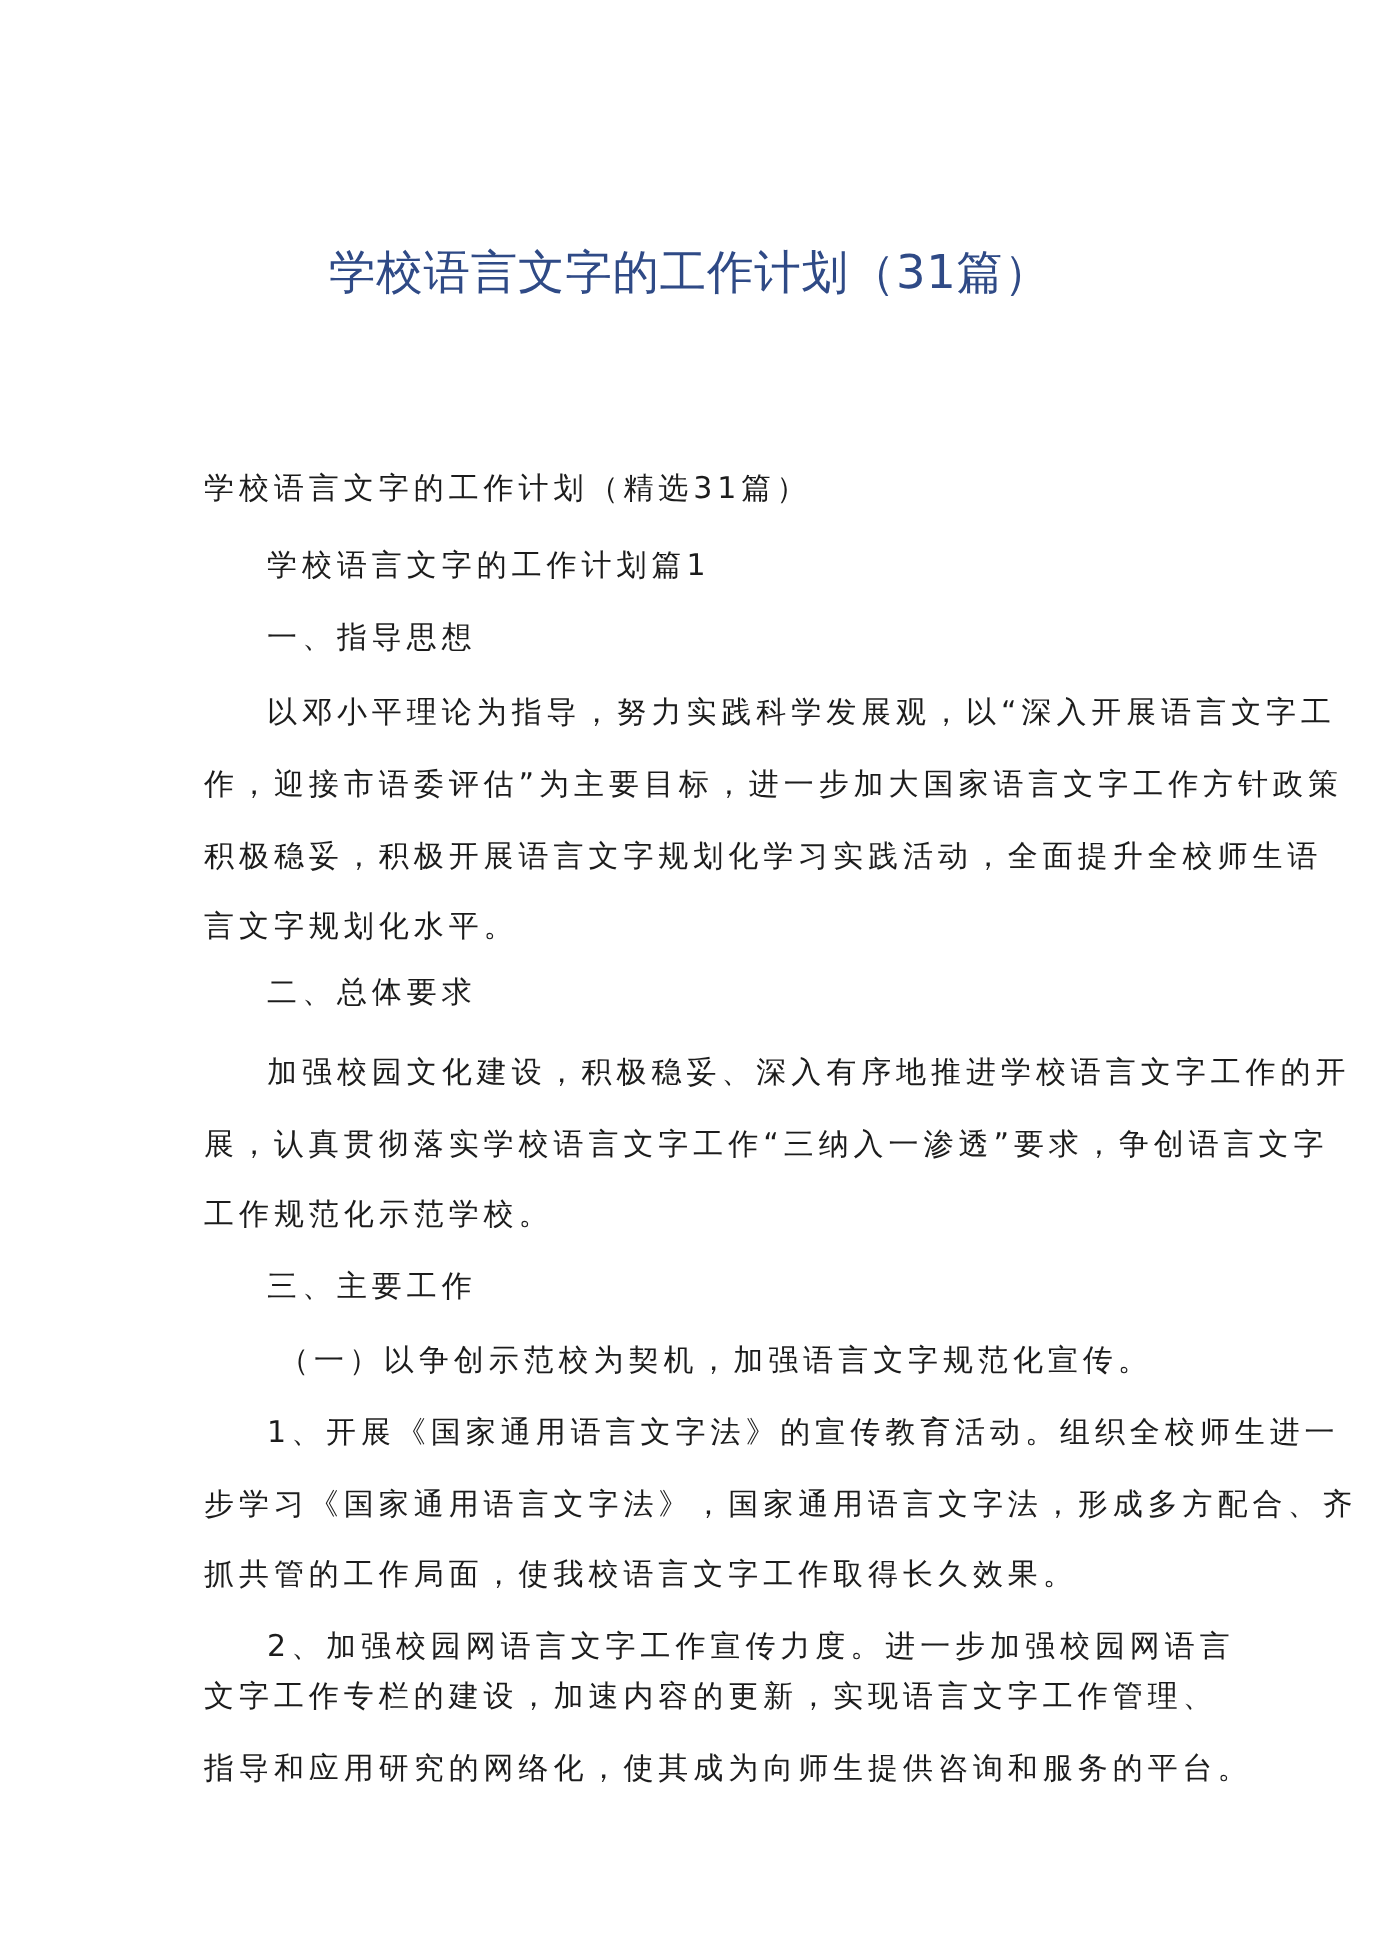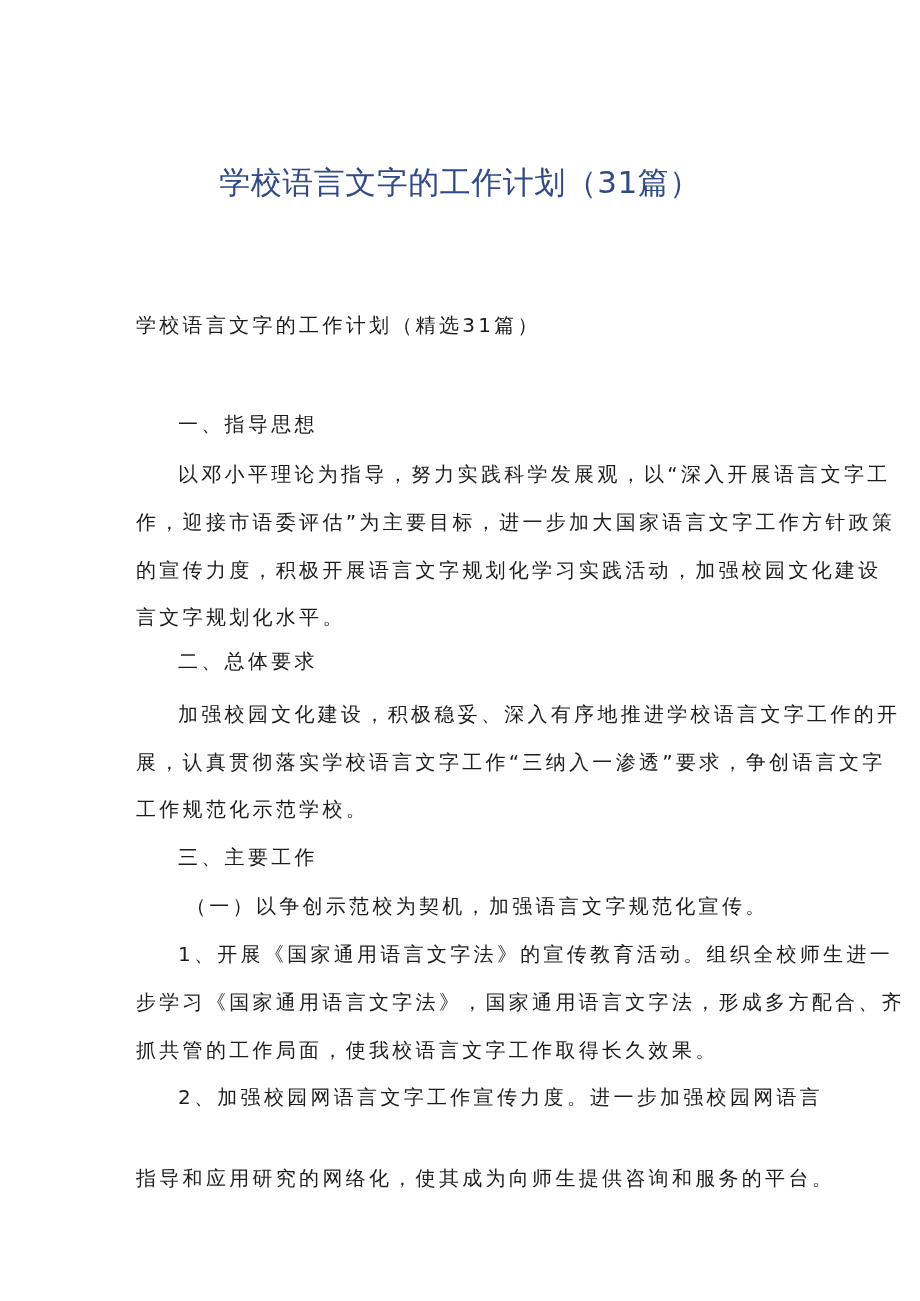--- a/index.html
+++ b/index.html
@@ -11,34 +11,36 @@
   .line { position: absolute; left: 0; white-space: nowrap; font-size: 20px;
           letter-spacing: 3.3px; line-height: 24px; color: #1c1c1c; }
 </style>
 </head>
 <body>
 
 <div class="page">
   <div class="title">学校语言文字的工作计划（31篇）</div>
 
   <div class="line" style="top:313px; left:136px;">学校语言文字的工作计划（精选31篇）</div>
+  <div class="line" style="top:364px; left:178px;">学校语言文字的工作计划篇1</div>
 
   <div class="line" style="top:412px; left:178px;">一、指导思想</div>
   <div class="line" style="top:462px; left:178px;">以邓小平理论为指导，努力实践科学发展观，以“深入开展语言文字工</div>
   <div class="line" style="top:510px; left:136px;">作，迎接市语委评估”为主要目标，进一步加大国家语言文字工作方针政策</div>
-  <div class="line" style="top:558px; left:136px;">的宣传力度，积极开展语言文字规划化学习实践活动，加强校园文化建设</div>
+  <div class="line" style="top:558px; left:136px;">积极稳妥，积极开展语言文字规划化学习实践活动，全面提升全校师生语</div>
   <div class="line" style="top:605px; left:136px;">言文字规划化水平。</div>
 
   <div class="line" style="top:649px; left:178px;">二、总体要求</div>
   <div class="line" style="top:702px; left:178px;">加强校园文化建设，积极稳妥、深入有序地推进学校语言文字工作的开</div>
   <div class="line" style="top:750px; left:136px;">展，认真贯彻落实学校语言文字工作“三纳入一渗透”要求，争创语言文字</div>
   <div class="line" style="top:797px; left:136px;">工作规范化示范学校。</div>
 
   <div class="line" style="top:845px; left:178px;">三、主要工作</div>
   <div class="line" style="top:894px; left:186px;">（一）以争创示范校为契机，加强语言文字规范化宣传。</div>
 
   <div class="line" style="top:942px; left:178px;">1、开展《国家通用语言文字法》的宣传教育活动。组织全校师生进一</div>
   <div class="line" style="top:990px; left:136px;">步学习《国家通用语言文字法》，国家通用语言文字法，形成多方配合、齐</div>
   <div class="line" style="top:1038px; left:136px;font-family:Liberation Serif, serif;">抓共管的工作局面，使我校语言文字工作取得长久效果。</div>
 
   <div class="line" style="top:1085px; left:178px;">2、加强校园网语言文字工作宣传力度。进一步加强校园网语言</div>
+  <div class="line" style="top:1118px; left:136px;">文字工作专栏的建设，加速内容的更新，实现语言文字工作管理、</div>
   <div class="line" style="top:1166px; left:136px;">指导和应用研究的网络化，使其成为向师生提供咨询和服务的平台。</div>
 </div>
 
 </body></html>

